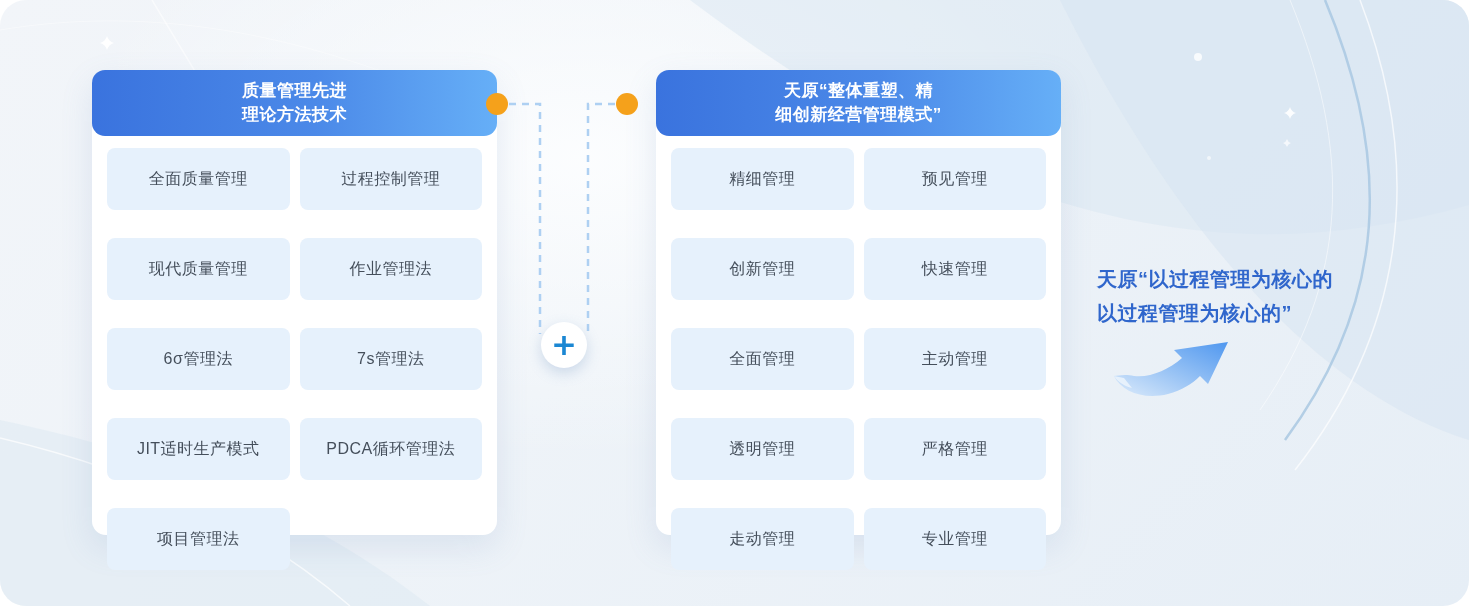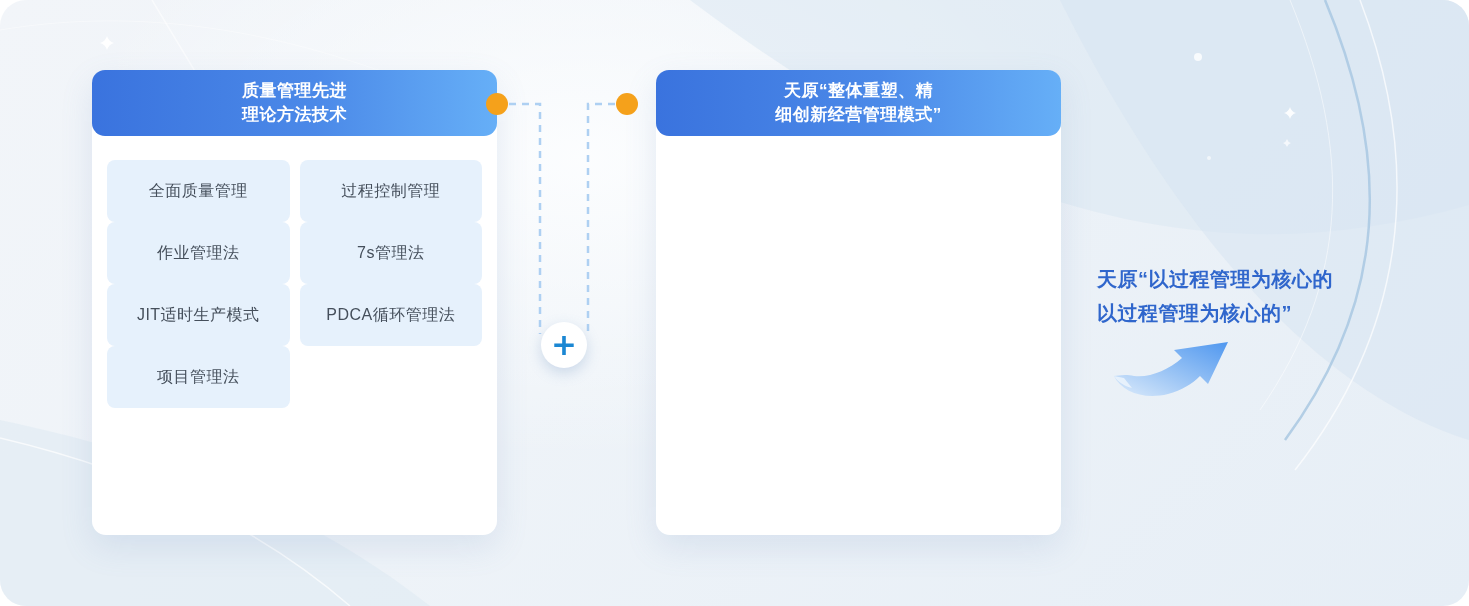--- a/index.html
+++ b/index.html
@@ -31,21 +31,21 @@
   .panel.right { left: 656px; }
   .panel-header {
     height: 66px; border-radius: 13px;
     background: linear-gradient(90deg, #3a73de 0%, #4b89e8 55%, #66aff7 100%);
     display: flex; flex-direction: column; align-items: center; justify-content: center;
     color: #ffffff; font-weight: bold; font-size: 17px; line-height: 24px;
     text-align: center; letter-spacing: 0.5px;
   }
   .cells {
     display: grid; grid-template-columns: 1fr 1fr;
-    gap: 0 10px; padding: 24px 15px 22px 15px;
+    gap: 28px 10px; padding: 12px 15px 22px 15px;
   }
   .cell {
     height: 62px; background: #e6f1fc; border-radius: 8px;
     display: flex; align-items: center; justify-content: center;
     color: #454f5b; font-size: 16px; letter-spacing: 0.5px;
   }
 
   
   .connector-svg { position: absolute; left: 0; top: 0; z-index: 3; pointer-events: none; }
   .plus-circle {
@@ -93,32 +93,46 @@
   </svg>
 
   <div class="panel left">
     <div class="panel-header">
       <span>质量管理先进</span>
       <span>理论方法技术</span>
     </div>
     <div class="cells">
       <div class="cell">全面质量管理</div>
       <div class="cell">过程控制管理</div>
+      <div class="cell">现代质量管理</div>
       <div class="cell">作业管理法</div>
+      <div class="cell">6σ管理法</div>
       <div class="cell">7s管理法</div>
       <div class="cell">JIT适时生产模式</div>
       <div class="cell">PDCA循环管理法</div>
       <div class="cell">项目管理法</div>
     </div>
   </div>
 
   <div class="panel right">
     <div class="panel-header">
       <span>天原“整体重塑、精</span>
       <span>细创新经营管理模式”</span>
+    </div>
+    <div class="cells">
+      <div class="cell">精细管理</div>
+      <div class="cell">预见管理</div>
+      <div class="cell">创新管理</div>
+      <div class="cell">快速管理</div>
+      <div class="cell">全面管理</div>
+      <div class="cell">主动管理</div>
+      <div class="cell">透明管理</div>
+      <div class="cell">严格管理</div>
+      <div class="cell">走动管理</div>
+      <div class="cell">专业管理</div>
     </div>
   </div>
 
   <svg class="connector-svg" width="1469" height="606" viewBox="0 0 1469 606">
     <path d="M509 104 H540 V334" fill="none" stroke="#aed0f2" stroke-width="2.5" stroke-dasharray="7 6"></path>
     <path d="M615 104 H588 V334" fill="none" stroke="#aed0f2" stroke-width="2.5" stroke-dasharray="7 6"></path>
     <circle cx="497" cy="104" r="11" fill="#f5a11b"></circle>
     <circle cx="627" cy="104" r="11" fill="#f5a11b"></circle>
   </svg>
 

